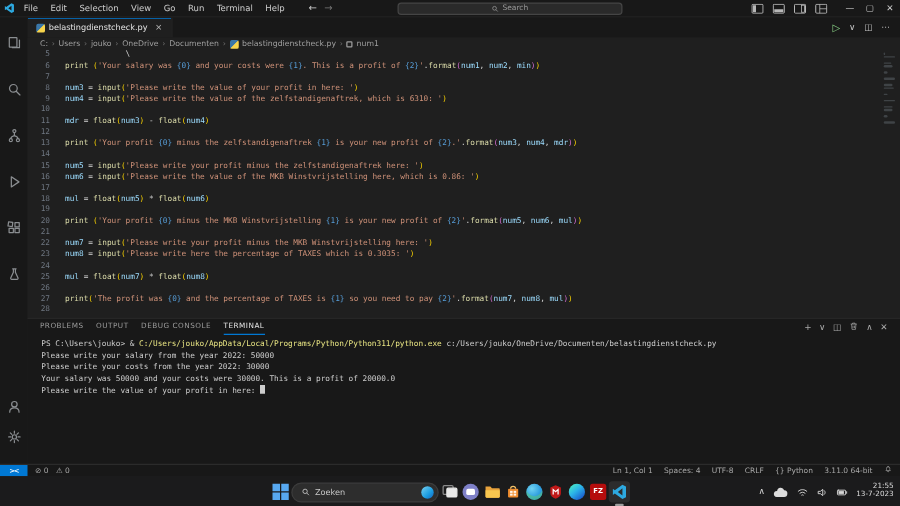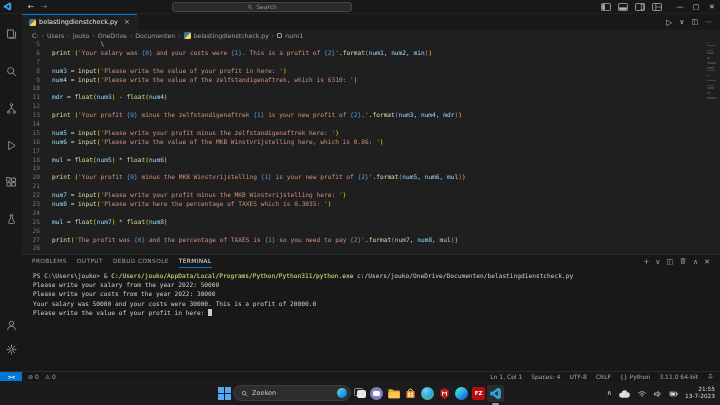--- a/index.html
+++ b/index.html
@@ -58,21 +58,21 @@
   .t-pl{color:#cccccc}.t-cmd{color:#e9e583}
   .term-cursor{display:inline-block;width:3.6px;height:7px;background:#cccccc;vertical-align:-1px;}
   
   .statusbar{height:10px;background:#181818;border-top:1px solid #2b2b2b;display:flex;align-items:center;font-size:6px;color:#a8a8a8;flex:none;}
   .remote{width:22px;height:100%;background:#0078d4;color:#fff;display:flex;align-items:center;justify-content:center;
           font-size:5.5px;font-weight:bold;letter-spacing:-1px;flex:none;}
   .sb-left{display:flex;gap:6px;padding-left:6px;align-items:center;}
   .sb-right{margin-left:auto;display:flex;gap:9px;padding-right:6px;align-items:center;white-space:nowrap;}
   
   .taskbar{height:24px;background:#1b1b1c;display:flex;align-items:center;justify-content:center;position:relative;flex:none;}
-  .tb-center{display:flex;align-items:center;gap:0;}
+  .tb-center{display:flex;align-items:flex-end;gap:0;}
   .tb-icon{width:17px;height:17px;display:flex;align-items:center;justify-content:center;border-radius:3px;position:relative;}
   .tb-icon.active{background:rgba(255,255,255,.08);}
   .tb-icon.active::after{content:"";position:absolute;bottom:-3px;left:5px;width:7px;height:2px;border-radius:1px;background:#9d9d9d;}
   .tb-search{height:16px;width:118px;background:#2d2d2d;border:1px solid #3c3c3c;border-radius:8px;
              display:flex;align-items:center;padding:0 3px 0 7px;gap:4px;color:#c7c7c7;font-size:6.5px;}
   .tb-search .spacer{flex:1;}
   .bing-circle{width:10px;height:10px;border-radius:50%;background:linear-gradient(135deg,#7bd1f0,#1b9de2 60%,#1464c0);}
   .tray{position:absolute;right:5px;top:0;height:24px;display:flex;align-items:center;gap:6px;}
   .tray-chevron{color:#d5d5d5;font-size:7px;}
   .clock{text-align:right;color:#dddddd;font-size:5.8px;line-height:7px;}
@@ -93,20 +93,30 @@
 <body>
 
 <div class="screen">
 
   <div class="titlebar">
     <div class="vscode-logo">
       <svg width="9" height="9" viewBox="0 0 16 16">
           <path d="M11 1 L14.5 2.8 V13.2 L11 15 L3.5 9.6 L1.6 11 V5 L3.5 6.4 Z M11 4.5 L6.5 8 L11 11.5 Z" fill="#2da9e0"></path>
         </svg>
     </div>
+    <div class="menus" id="menus">
+        <span class="menu-item">File</span>
+        <span class="menu-item">Edit</span>
+        <span class="menu-item">Selection</span>
+        <span class="menu-item">View</span>
+        <span class="menu-item">Go</span>
+        <span class="menu-item">Run</span>
+        <span class="menu-item">Terminal</span>
+        <span class="menu-item">Help</span>
+      </div>
     <div class="nav-arrows">
       <span>←</span>
       <span class="fwd">→</span>
     </div>
     <div class="cmd-center">
       <svg width="6" height="6" viewBox="0 0 16 16">
           <circle cx="7" cy="7" r="4" fill="none" stroke="#9a9a9a" stroke-width="1.6"></circle>
           <path d="M10 10 L14 14" stroke="#9a9a9a" stroke-width="1.6"></path>
         </svg>
       <span>Search</span>

